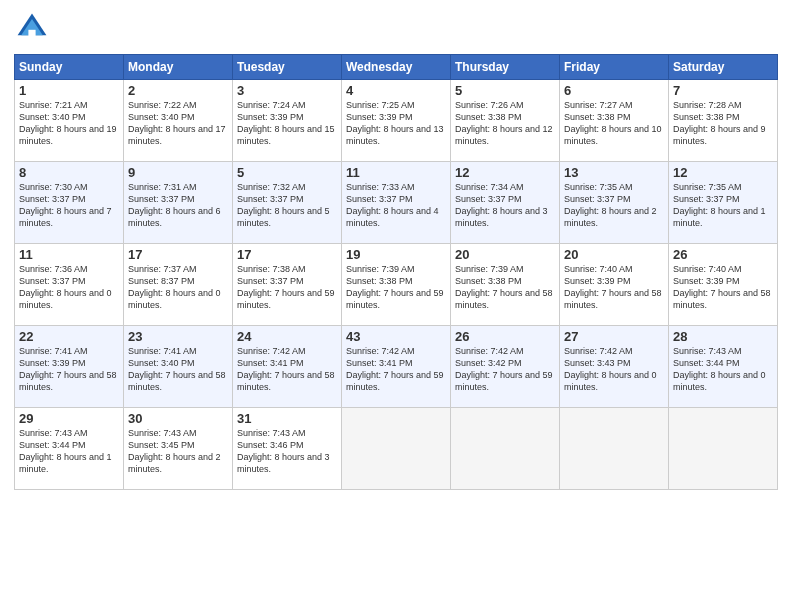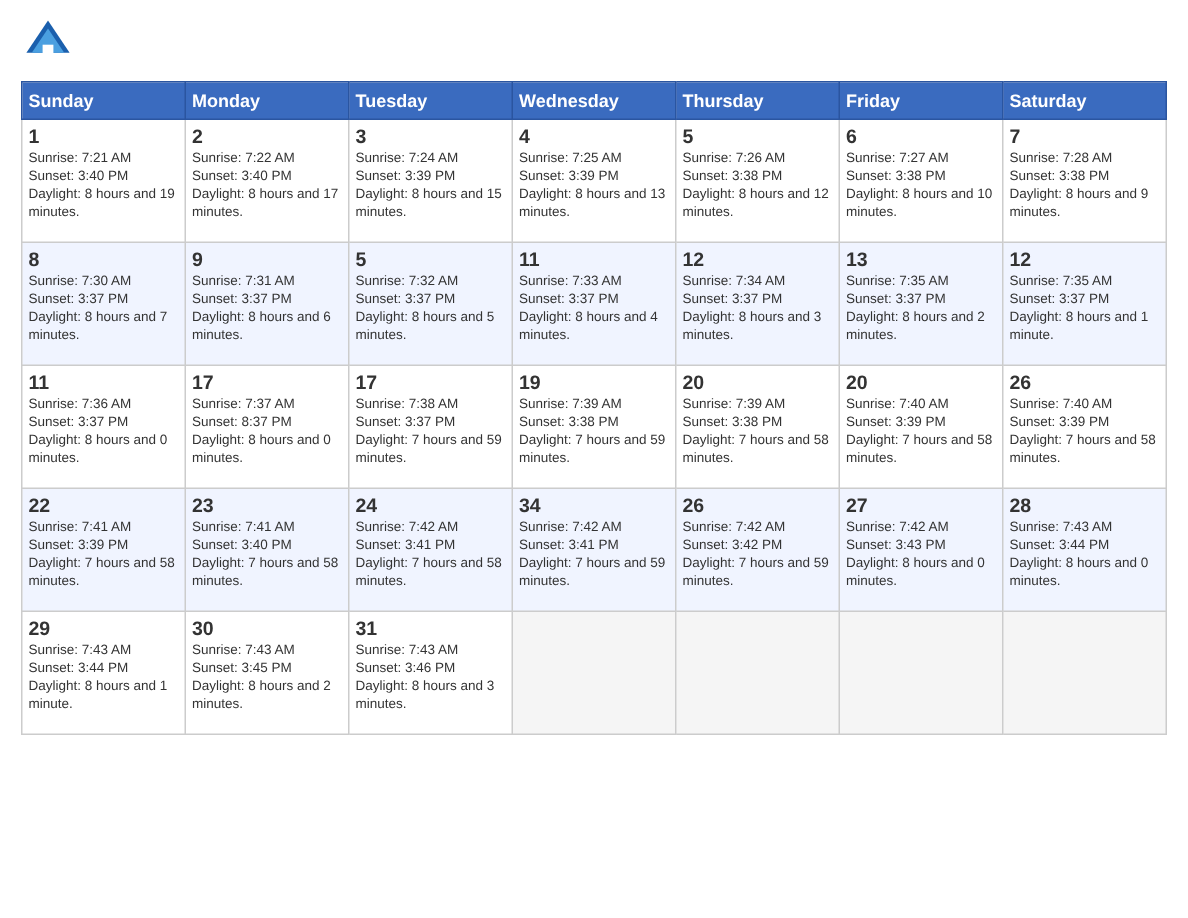--- a/index.html
+++ b/index.html
@@ -299,21 +299,21 @@
 and 58 minutes.</div>
           </td>
           <td>
             <span class="day-num">24</span>
             <div class="day-info">Sunrise: 7:42 AM
 Sunset: 3:41 PM
 Daylight: 7 hours
 and 58 minutes.</div>
           </td>
           <td>
-            <span class="day-num">34</span>
+            <span class="day-num">43</span>
             <div class="day-info">Sunrise: 7:42 AM
 Sunset: 3:41 PM
 Daylight: 7 hours
 and 59 minutes.</div>
           </td>
           <td>
             <span class="day-num">26</span>
             <div class="day-info">Sunrise: 7:42 AM
 Sunset: 3:42 PM
 Daylight: 7 hours

